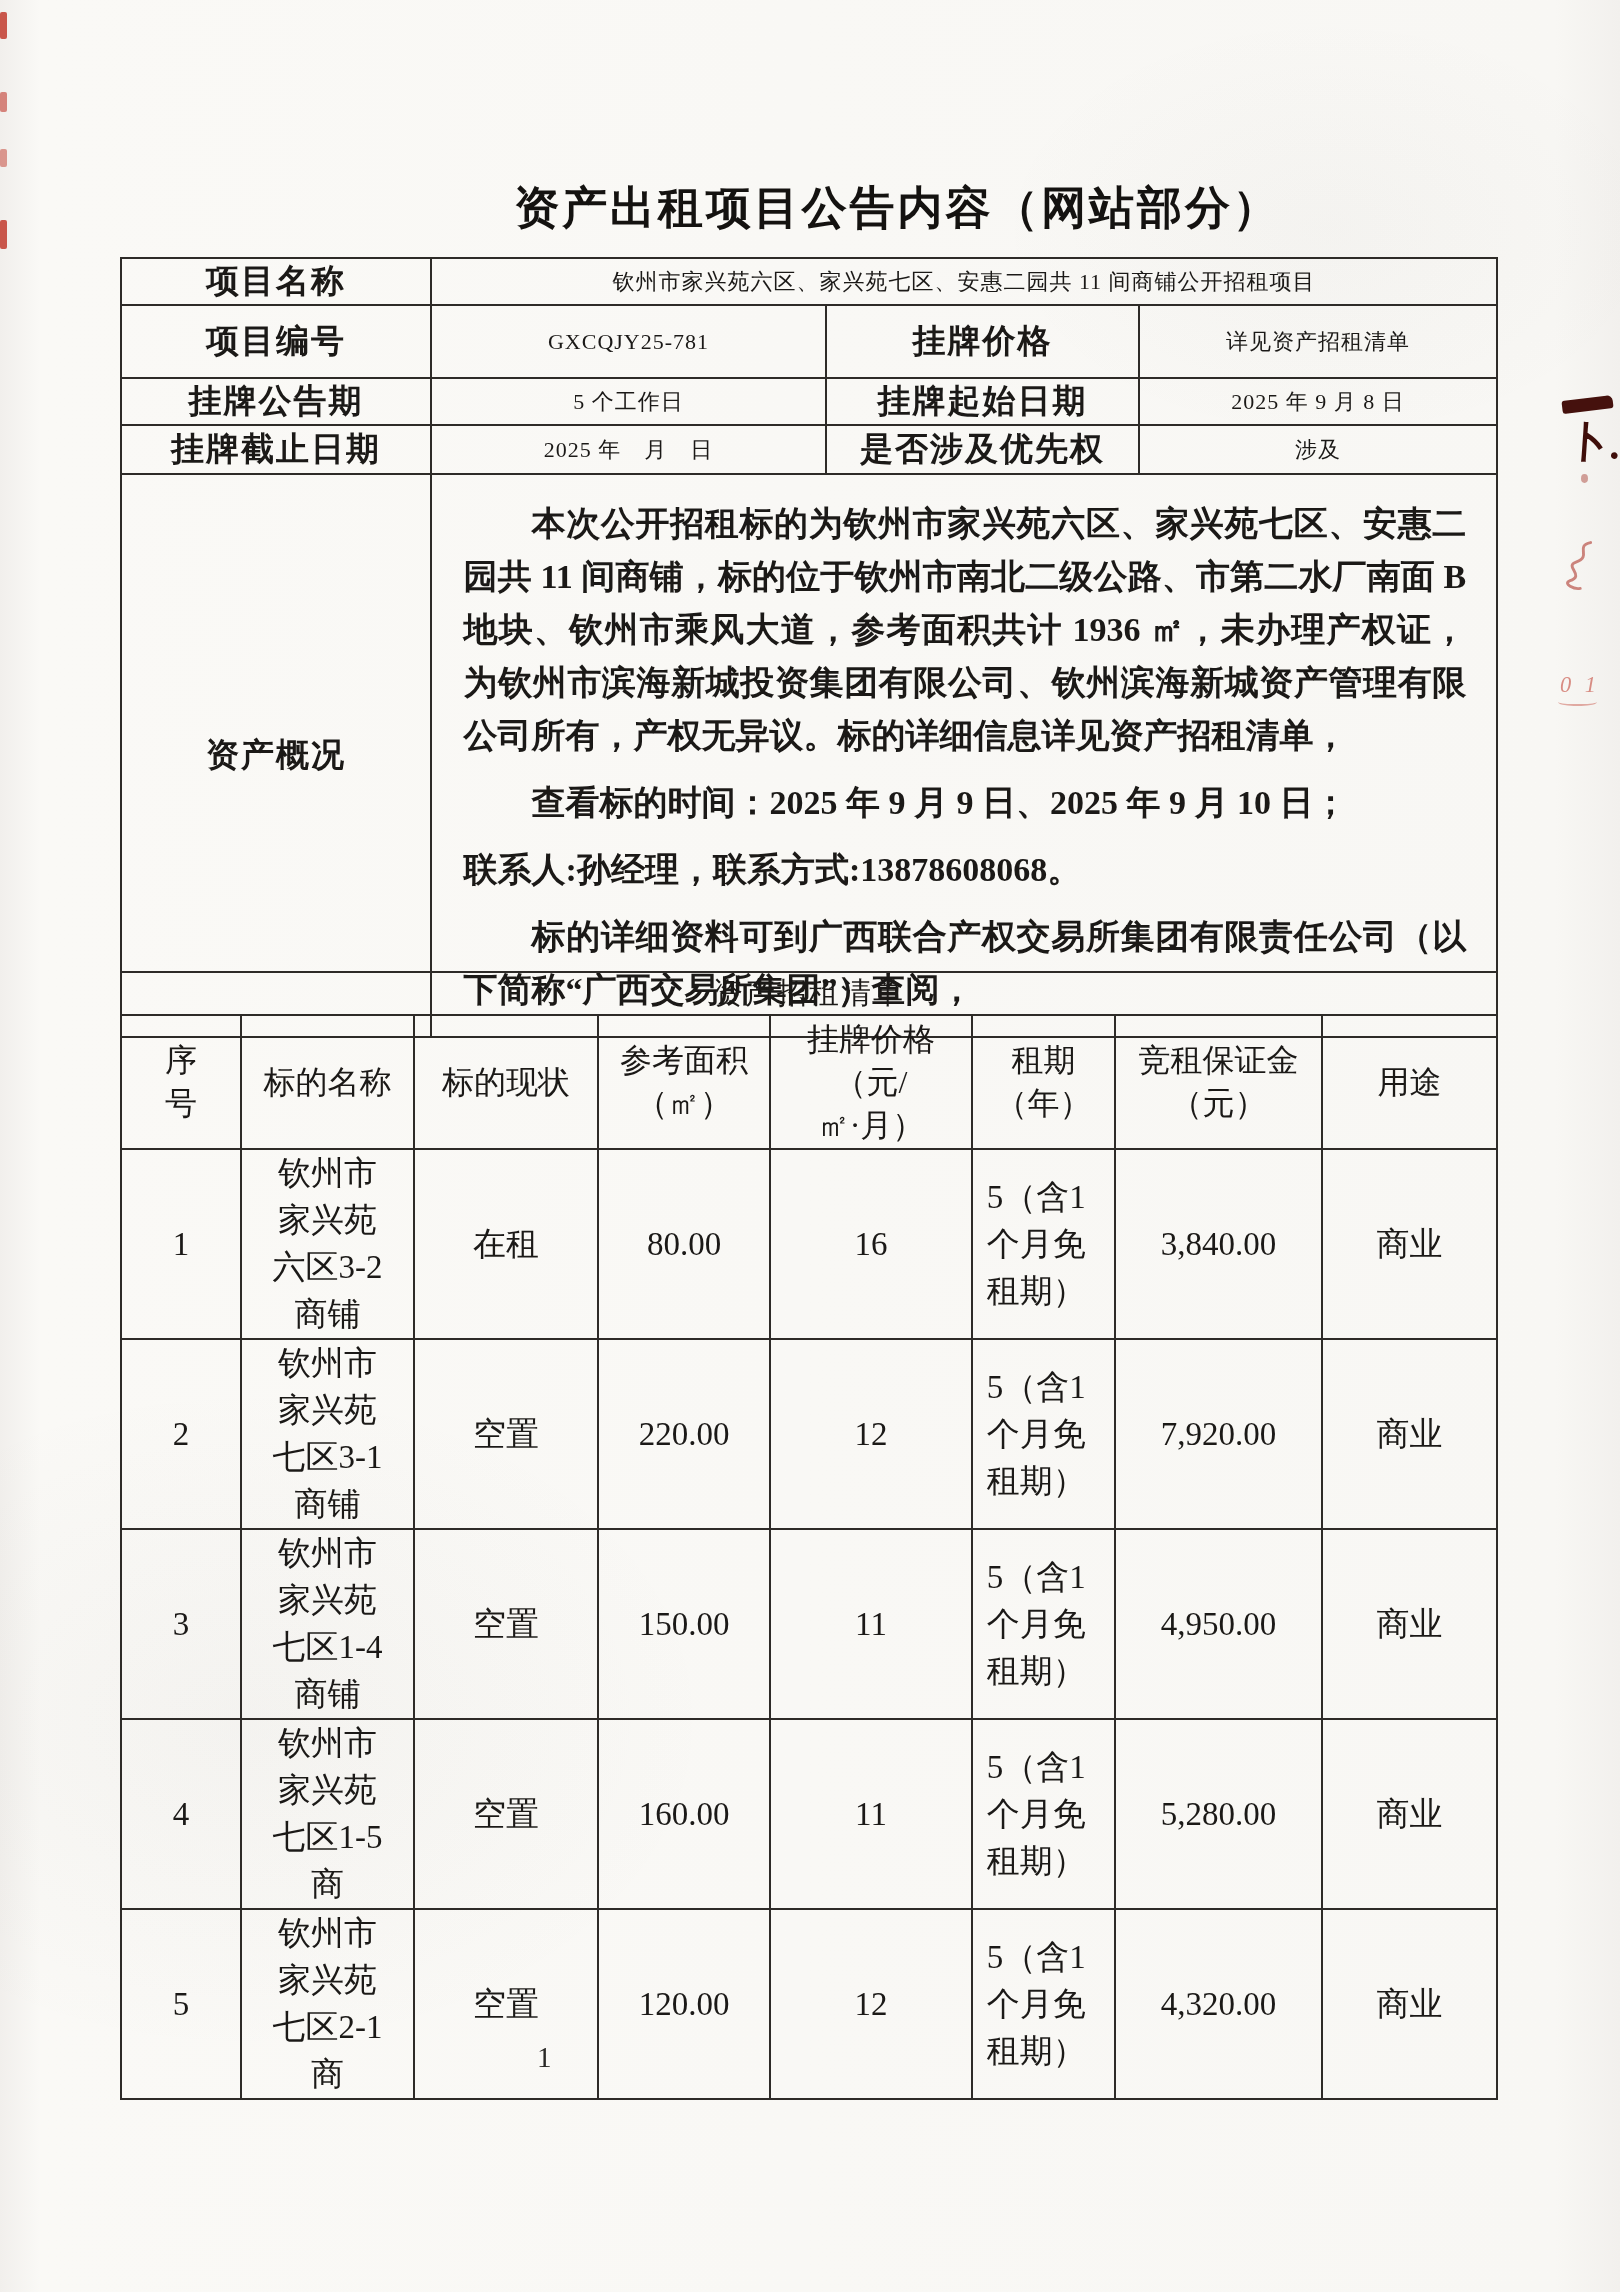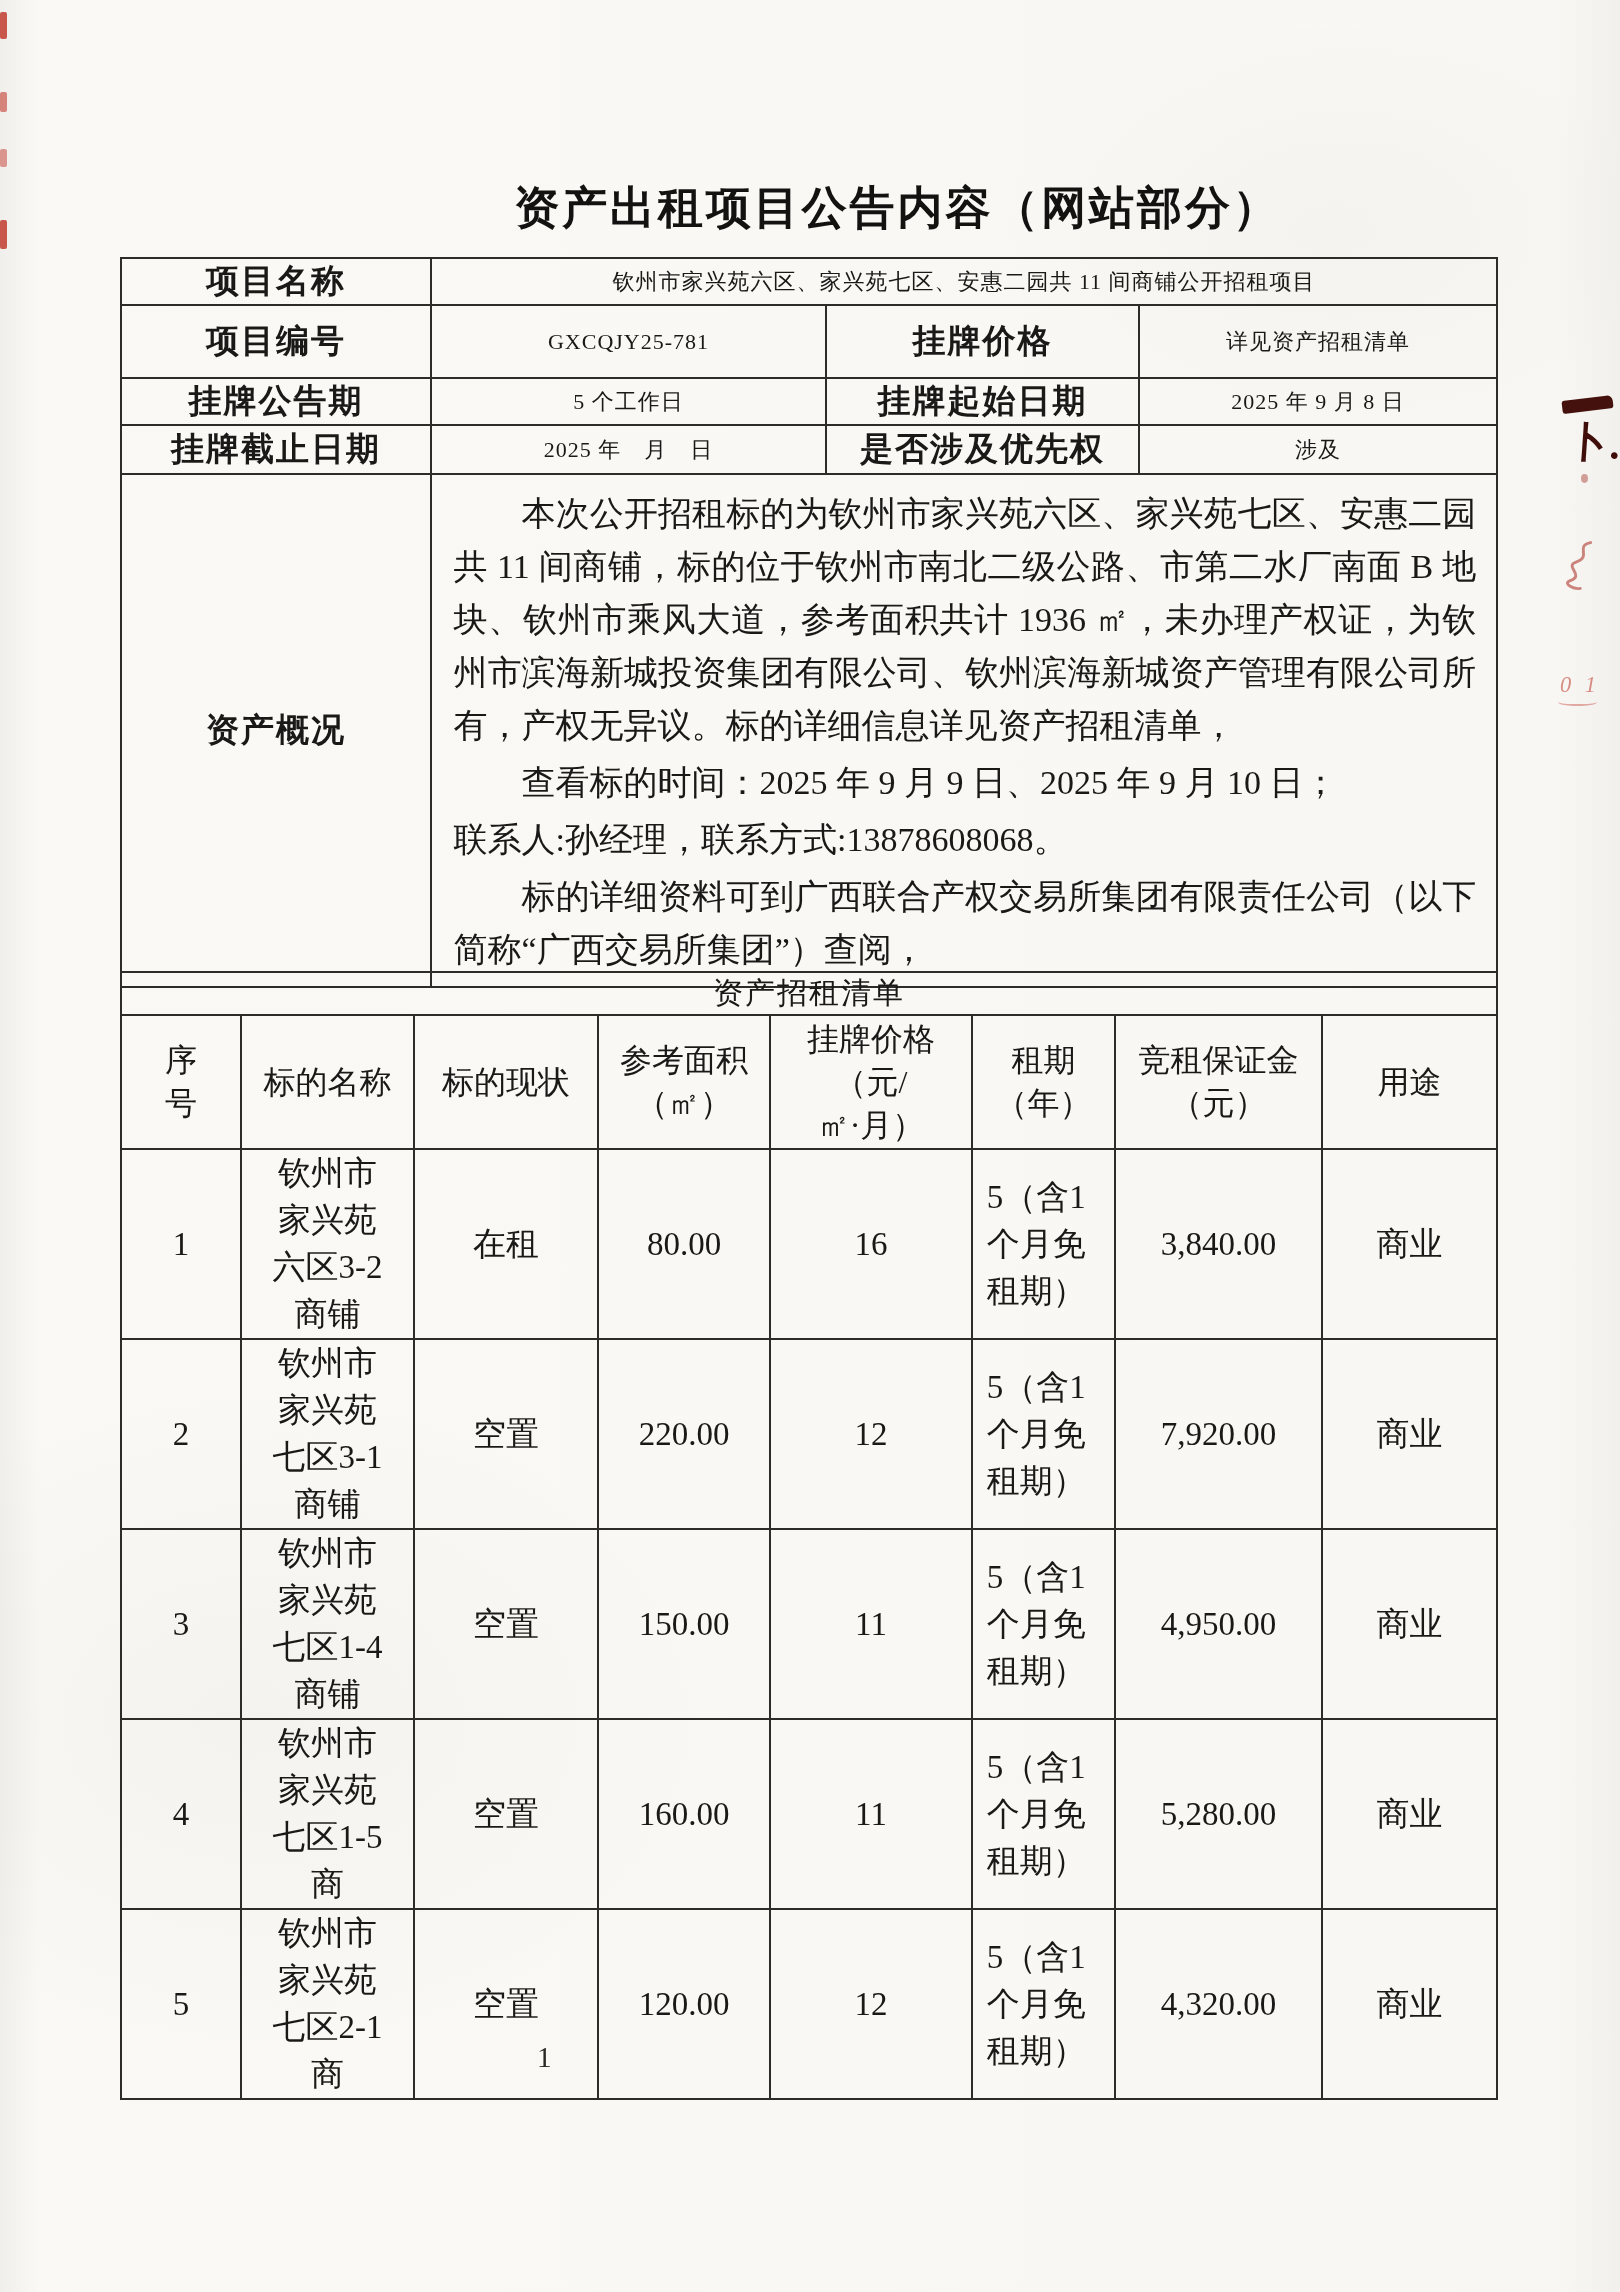--- a/index.html
+++ b/index.html
@@ -28,21 +28,21 @@
   td, th { border: 2px solid #2e2b28; text-align: center; vertical-align: middle; padding: 0; font-weight: normal; }
   .info-table { top: 257px; width: 1375px; }
   .info-table .lbl { font-weight: 600; font-size: 33px; letter-spacing: 2px; }
   .info-table .val { font-size: 22px; letter-spacing: 1px; font-family: Liberation Serif, serif; }
   .overview-cell {
     text-align: left !important;
     padding: 7.8px 15.7px 5.9px 17.6px !important;
     font-size: 34px; line-height: 53px;
     text-align: justify !important;
   }
-  .overview-cell p { margin: 4px; }
+  .overview-cell p { margin: 14px; font-weight: bold; }
   .overview-cell p.indent { text-indent: 2em; }
   .listing-table { top: 971px; width: 1375px; }
   .listing-table .lt-title th { font-size: 30px; letter-spacing: 2px; font-weight: normal; }
   .listing-table .lt-head th { font-size: 32px; line-height: 43px; white-space: pre-line; font-weight: normal; }
   .listing-table td { font-size: 33px; line-height: 47px; }
   .listing-table td.c1 { padding: 0 25px; border-radius: 11px; }
   .listing-table td.c5 { text-align: left; padding: 0 5.9px 0 13.7px; }
   .footer-num { position: absolute; left: 537px; top: 2041px; font-size: 29px; color: #2a2826; }
   
   .red-dash { position: absolute; left: 0; background: #c23b2e; opacity: 0.85; border-radius: 2px; width: 6.9px; }

